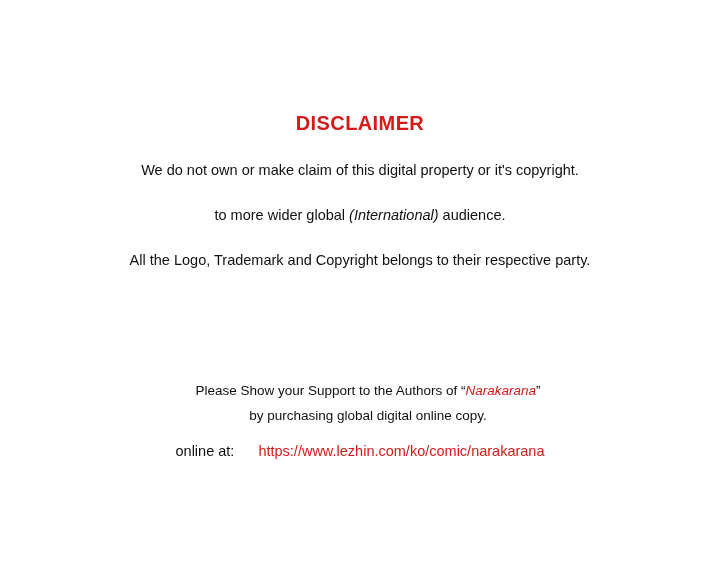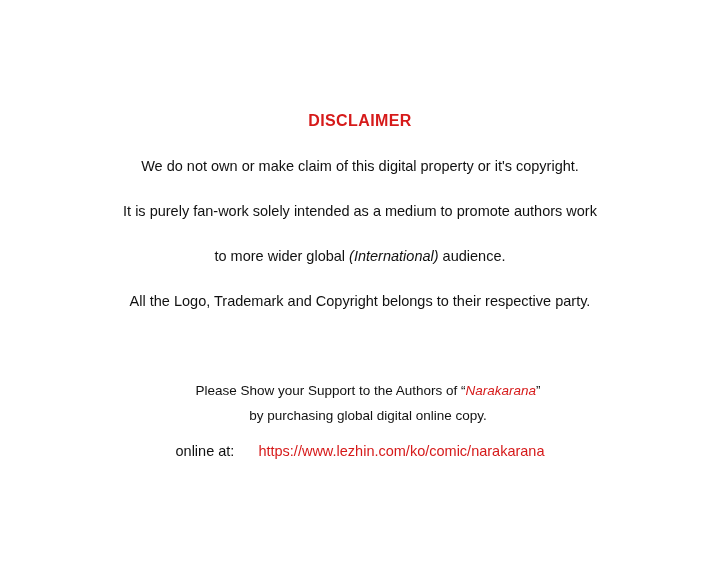--- a/index.html
+++ b/index.html
@@ -21,21 +21,21 @@
     box-sizing: border-box;
   }
   .disclaimer-block {
     position: absolute;
     top: 112px;
     left: 0;
     width: 720px;
     text-align: center;
   }
   .disclaimer-title {
-    font-size: 16px;
+    font-size: 20px;
     font-weight: bold;
     color: #d61a1a;
     letter-spacing: 0.4px;
     margin: 0 0 22px 0;
     line-height: 1.1;
   }
   .disclaimer-line {
     font-size: 14.5px;
     color: #111111;
     line-height: 29px;
@@ -83,21 +83,20 @@
 </head>
 <body>
 
 <div class="page">
 
   <div class="disclaimer-block">
     <div class="disclaimer-title">DISCLAIMER</div>
 
     <p class="disclaimer-line">We do not own or make claim of this digital property or it's copyright.</p>
 
-    <p class="disclaimer-line">It is purely fan-work solely intended as a medium to promote authors work</p>
 
     <p class="disclaimer-line">
       <span>to more wider global </span><span class="emph">(International)</span><span> audience.</span>
     </p>
 
     <p class="disclaimer-line">All the Logo, Trademark and Copyright belongs to their respective party.</p>
   </div>
 
   <div class="support-block">
     <p class="support-line">

